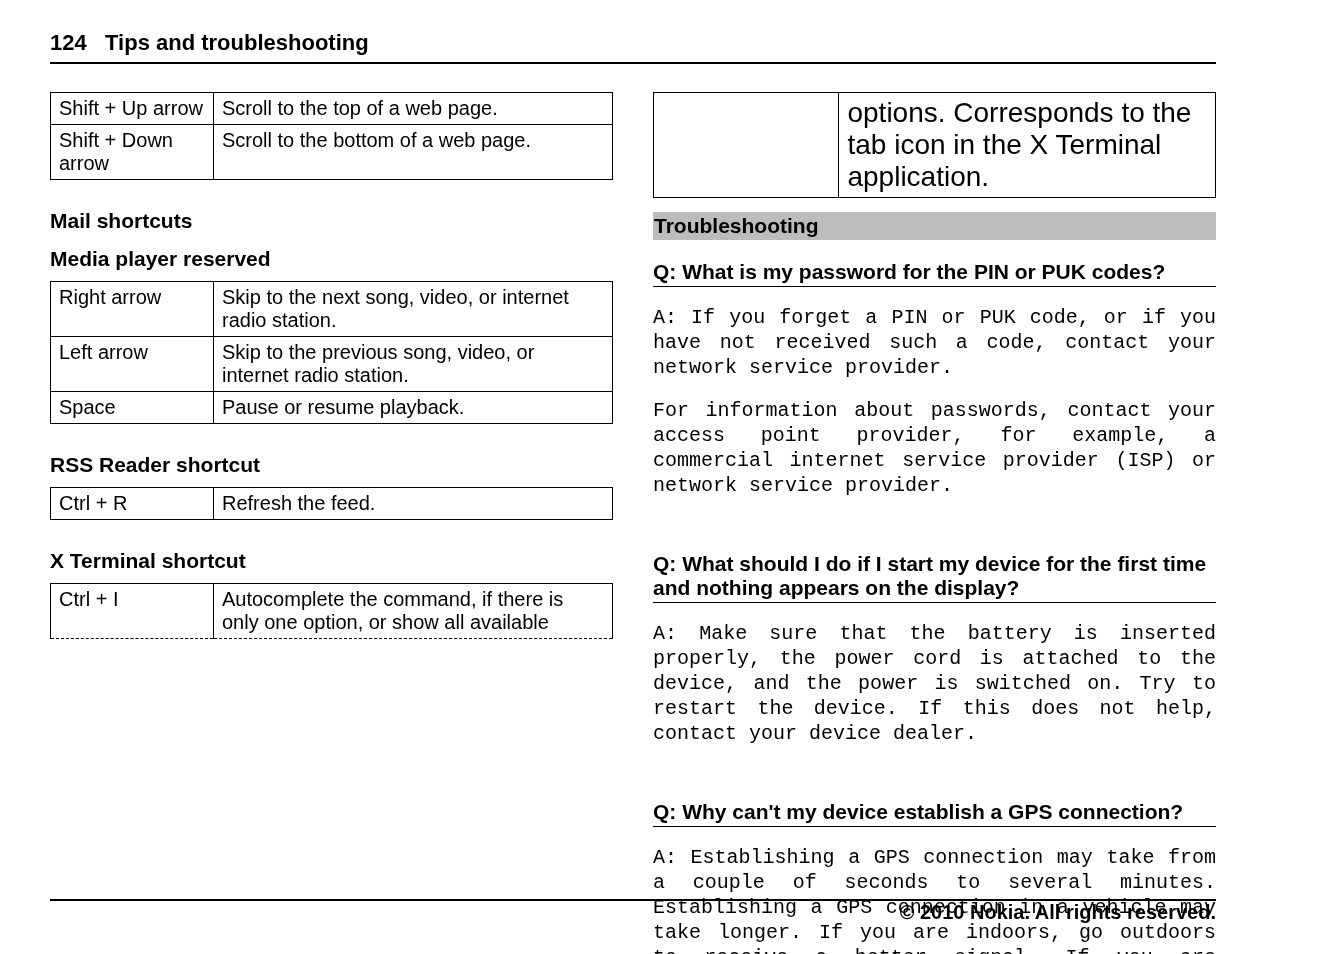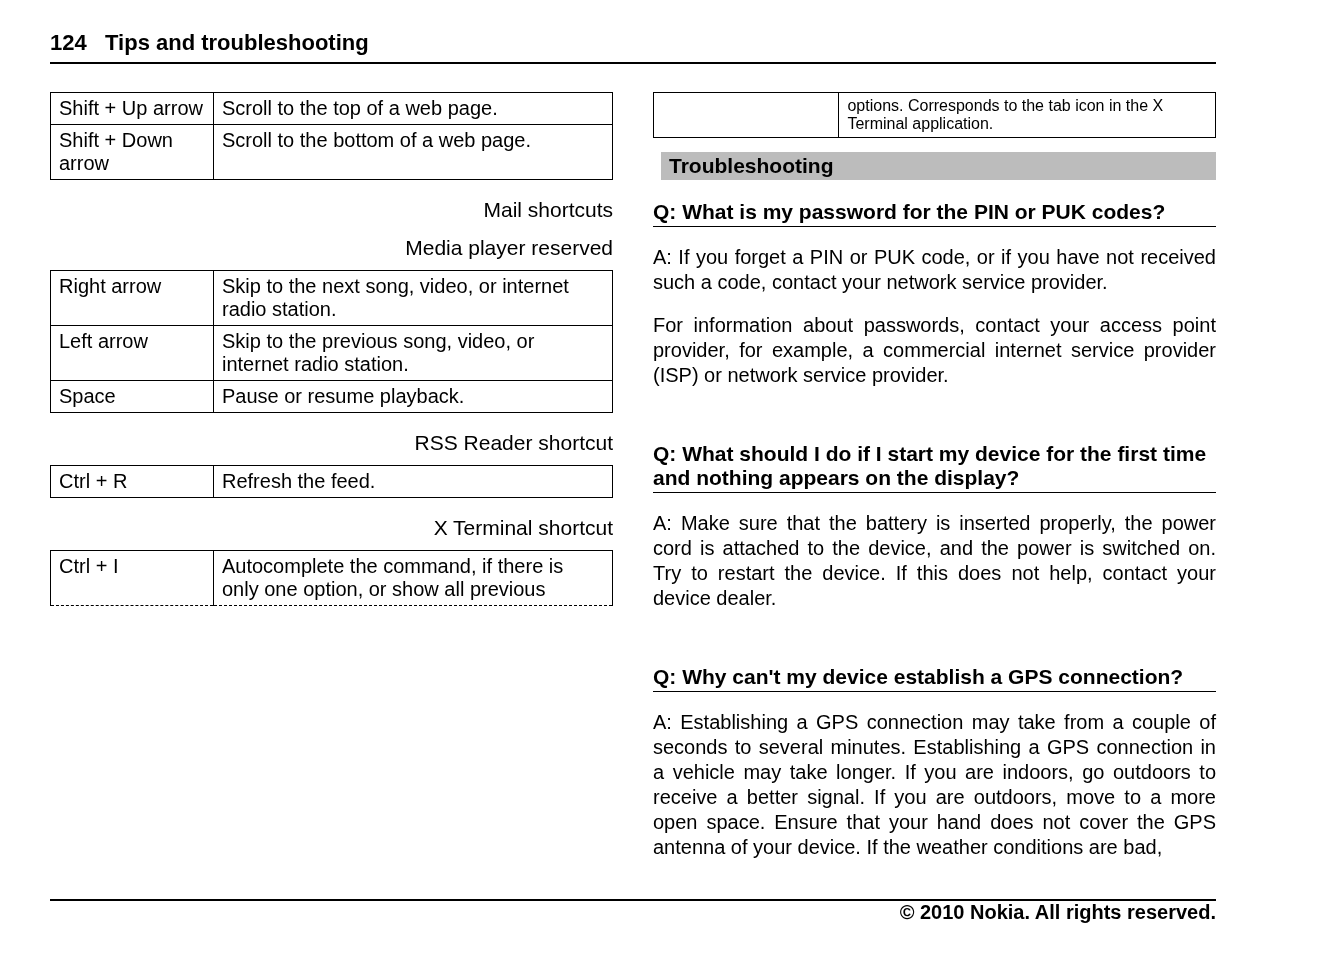--- a/index.html
+++ b/index.html
@@ -29,69 +29,68 @@
   .columns {
     display: flex;
     gap: 40px;
   }
   .col {
     width: 50%;
   }
   table.shortcut {
     border-collapse: collapse;
     width: 100%;
-    margin-bottom: 18px;
+    margin-bottom: 29px;
     font-size: 20px;
   }
   table.shortcut td {
     border: 1px solid #000;
     padding: 4px 8px;
     vertical-align: top;
     text-align: left;
   }
   table.shortcut td.key {
     width: 29%;
   }
   table.shortcut.xterm-bottom td {
     border-top: 1px solid #000;
     border-left: 1px solid #000;
     border-right: 1px solid #000;
     border-bottom: 1px dashed #000;
   }
   h2.subhead {
     font-size: 21px;
-    font-weight: normal;
+    font-weight: bold;
     margin: 14px 0 10px 0;
-    text-align: right;
   }
   .section-bar {
     background: #bcbcbc;
     font-weight: bold;
     font-size: 21px;
-    padding: 2px 8px;
+    padding: 2px 1px;
     margin-top: 14px;
-    margin-left: 8px;
   }
   .qa-q {
     font-weight: bold;
     font-size: 21px;
     border-bottom: 1px solid #000;
     padding: 20px 0 2px 0;
     margin-top: 14px;
   }
   .qa-a {
     font-size: 20px;
     margin-top: 18px;
     line-height: 1.25;
     text-align: justify;
+    font-family: Liberation Mono, monospace;
   }
   .right-top-table {
     border-collapse: collapse;
     width: 100%;
-    font-size: 16px;
+    font-size: 28px;
   }
   .right-top-table td {
     border: 1px solid #000;
     padding: 4px 8px;
     vertical-align: top;
   }
   .right-top-table td.blank {
     width: 33%;
   }
   .footer {
@@ -165,21 +164,21 @@
         </tr>
       </tbody>
         </table>
 
       <h2 class="subhead">X Terminal shortcut</h2>
 
       <table class="shortcut xterm-bottom">
         <tbody>
             <tr>
           <td class="key">Ctrl + I</td>
-          <td>Autocomplete the command, if there is only one option, or show all previous</td>
+          <td>Autocomplete the command, if there is only one option, or show all available</td>
         </tr>
       </tbody>
         </table>
 
     </div>
 
     <div class="col">
 
       <table class="right-top-table">
         <tbody>

